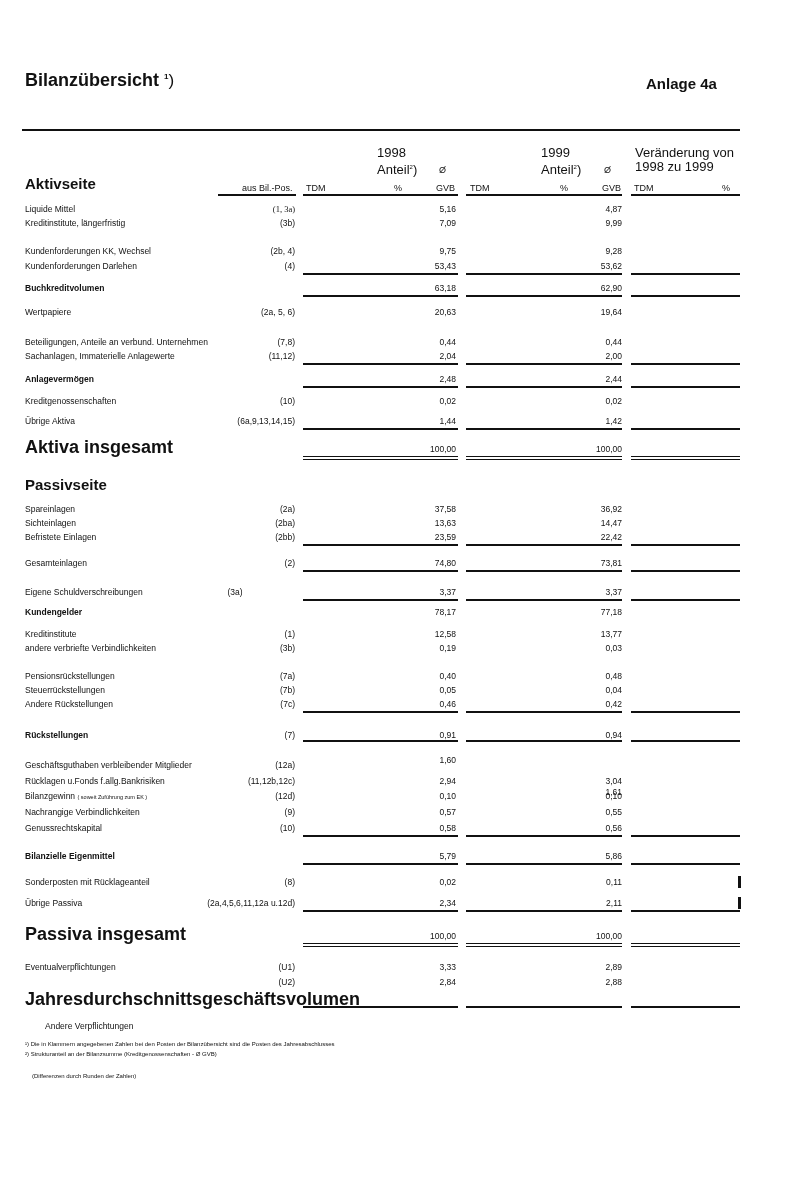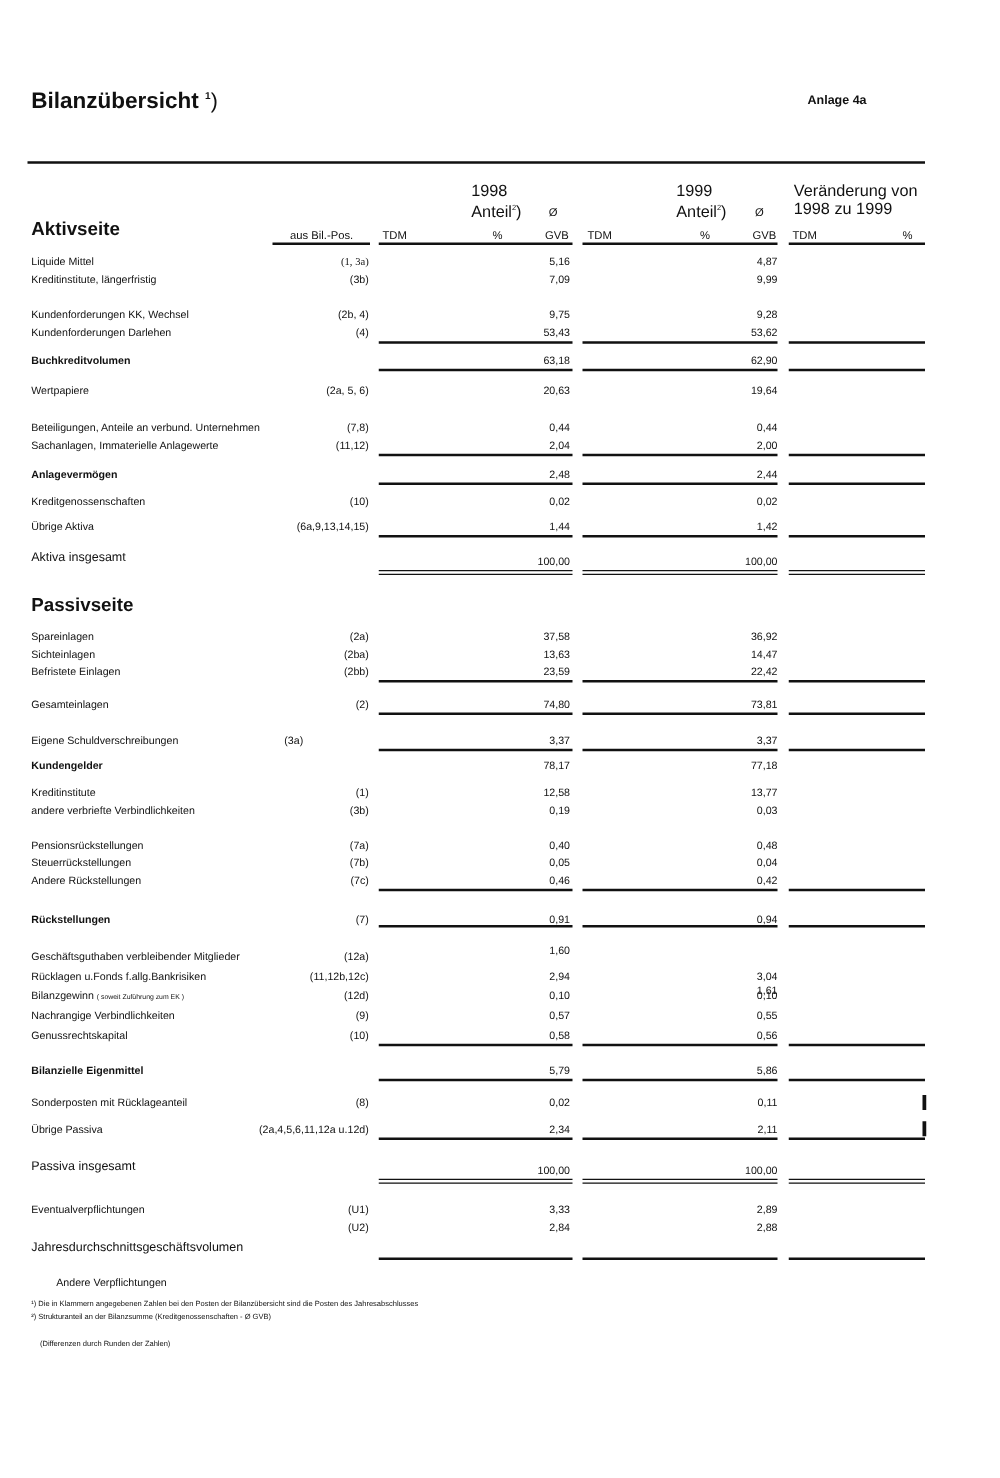--- a/index.html
+++ b/index.html
@@ -1,30 +1,30 @@
 <!DOCTYPE html>
 <html><head>
 <meta charset="utf-8">
 <style>
   html, body { margin:0; padding:0; background:#fff; }
   body { width:800px; height:1182px; position:relative; font-family:"Liberation Sans", sans-serif; color:#111; overflow:hidden; }
   .abs { position:absolute; }
   .title { left:25px; top:70px; font-size:18px; font-weight:bold; }
   .title sup { font-size:8px; font-weight:bold; }
   .title .paren { font-weight:normal; font-size:17px; }
-  .anlage { left:646px; top:75px; font-size:10px; font-weight:bold; }
+  .anlage { left:646px; top:75px; font-size:15px; font-weight:bold; }
   .hr-top { left:22px; top:129px; width:718px; height:2px; background:#111; }
   .yearhdr { font-size:13px; line-height:14px; }
   .colhdr { font-size:9px; }
   .hl { height:1.5px; background:#111; }
   .sec { font-size:15px; font-weight:bold; }
   .row { font-size:8.5px; height:12px; line-height:12px; }
   .lbl { left:25px; }
   .bold { font-weight:bold; }
-  .big { font-size:10px; font-weight:normal; }
+  .big { font-size:18px; font-weight:bold; }
   .pos { text-align:right; width:120px; left:175px; }
   .v98 { text-align:right; width:60px; left:396px; }
   .v99 { text-align:right; width:60px; left:562px; }
   .foot { font-size:6px; left:25px; }
   .dbl { height:4px; border-top:1.5px solid #111; border-bottom:1.5px solid #111; box-sizing:border-box; }
   .mark { width:3px; height:12px; background:#111; }
 </style>
 </head>
 <body>
 
@@ -35,21 +35,21 @@
 <div class="abs yearhdr" style="left:377px;top:146px;">1998</div>
 <div class="abs yearhdr" style="left:377px;top:160px;"><span>Anteil</span><sup style="font-size:6px">2</sup>)</div>
 <div class="abs yearhdr" style="left:439px;top:163px;font-size:9px;">Ø</div>
 <div class="abs yearhdr" style="left:541px;top:146px;">1999</div>
 <div class="abs yearhdr" style="left:541px;top:160px;"><span>Anteil</span><sup style="font-size:6px">2</sup>)</div>
 <div class="abs yearhdr" style="left:604px;top:163px;font-size:9px;">Ø</div>
 <div class="abs yearhdr" style="left:635px;top:146px;">Veränderung von</div>
 <div class="abs yearhdr" style="left:635px;top:160px;">1998 zu 1999</div>
 
 <div class="abs sec" style="left:25px;top:175px;">Aktivseite</div>
-<div class="abs colhdr" style="left:232px;top:183px;">aus Bil.-Pos.</div>
+<div class="abs colhdr" style="left:242px;top:183px;">aus Bil.-Pos.</div>
 <div class="abs colhdr" style="left:306px;top:183px;">TDM</div>
 <div class="abs colhdr" style="left:394px;top:183px;">%</div>
 <div class="abs colhdr" style="left:436px;top:183px;">GVB</div>
 <div class="abs colhdr" style="left:470px;top:183px;">TDM</div>
 <div class="abs colhdr" style="left:560px;top:183px;">%</div>
 <div class="abs colhdr" style="left:602px;top:183px;">GVB</div>
 <div class="abs colhdr" style="left:634px;top:183px;">TDM</div>
 <div class="abs colhdr" style="left:722px;top:183px;">%</div>
 <div class="abs hl" style="left:218px;top:194px;width:78px;"></div>
 <div class="abs hl" style="left:303px;top:194px;width:155px;"></div>

